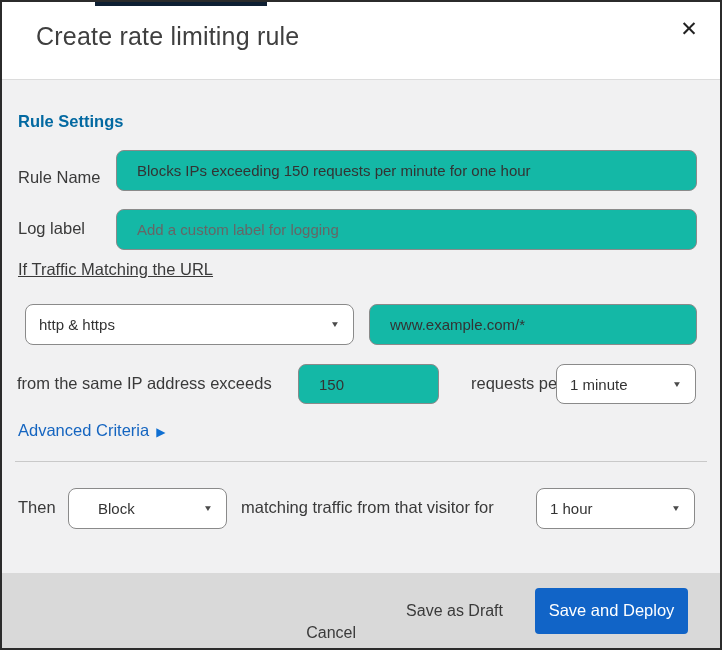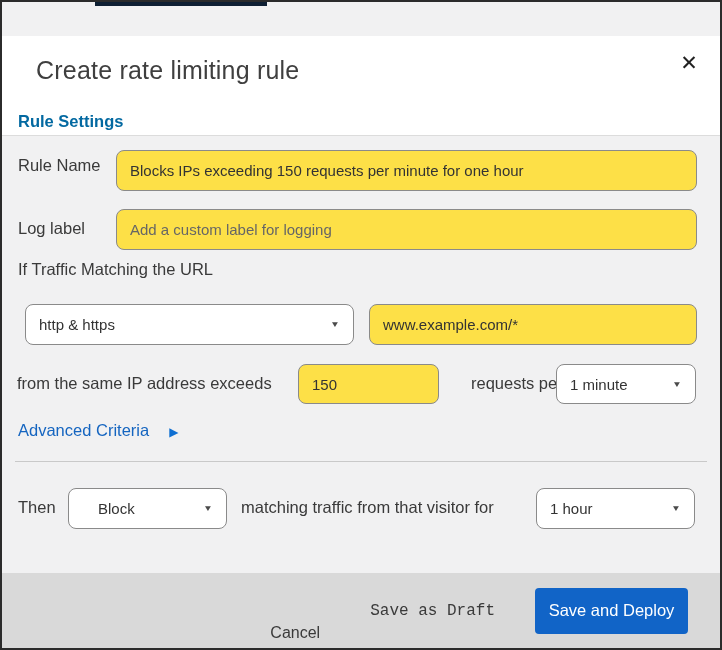--- a/index.html
+++ b/index.html
@@ -8,42 +8,42 @@
 
   .page {
     position:relative; width:722px; height:650px;
     background:#f1f1f2; border:2px solid #2b2b2b; overflow:hidden;
   }
 
   
   .top-strip { position:absolute; left:93px; top:0; width:172px; height:4px; background:#0e1f33; z-index:5; }
 
   
-  .header { position:absolute; left:0; right:0; top:0; height:100px; background:#ffffff; border-bottom:1px solid #dcdcdc;margin-top:34px; }
+  .header { position:absolute; left:0; right:0; top:0; height:78px; background:#ffffff; border-bottom:1px solid #dcdcdc; }
   .title { position:absolute; left:34px; top:20px; font-size:25px; font-weight:400; color:#3f3f3f; letter-spacing:.2px; }
   .close-btn { position:absolute; right:14px; top:10px; width:34px; height:34px; background:none; border:none; cursor:pointer; font-size:21px; color:#222; line-height:34px; text-align:center; font-family:"DejaVu Sans", sans-serif; }
 
   
   .section-heading { position:absolute; left:16px; top:110px; font-size:16.5px; font-weight:700; color:#0369a1; }
   .field-label, .sentence { font-size:16.5px; color:#3a3a3a; white-space:nowrap; }
 
-  .lbl-rule-name { position:absolute; left:16px; top:154px; }
+  .lbl-rule-name { position:absolute; left:16px; top:166px; }
   .lbl-log-label { position:absolute; left:16px; top:217px; }
-  .intro-text    { position:absolute; left:16px; top:258px; }
+  .intro-text    { position:absolute; left:16px; top:258px;text-decoration:underline; }
   .threshold-prefix { position:absolute; left:15px; top:372px; }
   .threshold-suffix { position:absolute; left:469px; top:372px; }
   .then-prefix   { position:absolute; left:16px; top:496px; }
   .action-middle { position:absolute; left:239px; top:496px; }
 
   
   .text-input {
-    position:absolute; height:41px; background:#fde047;
+    position:absolute; height:41px; background:#14b8a6;
     border:1px solid #8a8a8a; border-radius:8px;
     font-family:"Liberation Sans", sans-serif; font-size:15px; color:#333;
-    padding:0 13px; outline:none;
+    padding:0 20px; outline:none;
   }
   .text-input::placeholder { color:#666; opacity:1; }
   .inp-rule-name { left:114px; top:148px; width:581px; }
   .inp-log-label { left:114px; top:207px; width:581px; }
   .inp-url       { left:367px; top:302px; width:328px; }
   .inp-threshold { left:296px; top:362px; width:141px; height:40px; }
 
   
   .select {
     position:absolute; height:41px; background:#ffffff;
@@ -52,38 +52,38 @@
     padding:0 13px; font-size:15px; color:#333; cursor:pointer; white-space:nowrap;text-align:center;
   }
   .select .caret { font-size:10px; color:#4a4a4a; margin-left:8px; transform:scaleY(.85); }
   .sel-scheme   { left:23px;  top:302px; width:329px; }
   .sel-period   { left:554px; top:362px; width:140px; height:40px; }
   .sel-action   { left:66px;  top:486px; width:159px;padding-left:29px; }
   .sel-duration { left:534px; top:486px; width:159px; }
 
   
   .advanced-link {
-    position:absolute; left:16px; top:419px; display:flex; align-items:center; gap:20px;
+    position:absolute; left:16px; top:419px; display:flex; align-items:center; gap:7px;
     font-size:16.5px; color:#1565c0; cursor:pointer; text-decoration:none;
   }
   .advanced-link .arrow { font-size:12px; color:#0f6fd2; padding-top:2px; }
 
   .divider { position:absolute; left:13px; right:13px; top:459px; height:1px; background:#c9c9c9; }
 
   
   .footer {
     position:absolute; left:0; right:0; bottom:0; height:75px; background:#d9d9d9;
     display:flex; align-items:center; justify-content:flex-end; padding-right:32px;
   }
   .ghost-btn {
     background:none; border:none; cursor:pointer;
     font-family:"Liberation Sans", sans-serif; font-size:16px; color:#3a3a3a; padding:8px 6px;
   }
   .btn-cancel { margin-right:38px;margin-top:45px; }
-  .btn-draft  { margin-right:34px;font-family:Liberation Mono, monospace; }
+  .btn-draft  { margin-right:26px; }
   .primary-btn {
     width:153px; height:46px; background:#1164c7; color:#ffffff;
     border:none; border-radius:4px; cursor:pointer;
     font-family:"Liberation Sans", sans-serif; font-size:16.5px;
   }
 </style>
 </head>
 <body>
 
 <div class="page">

